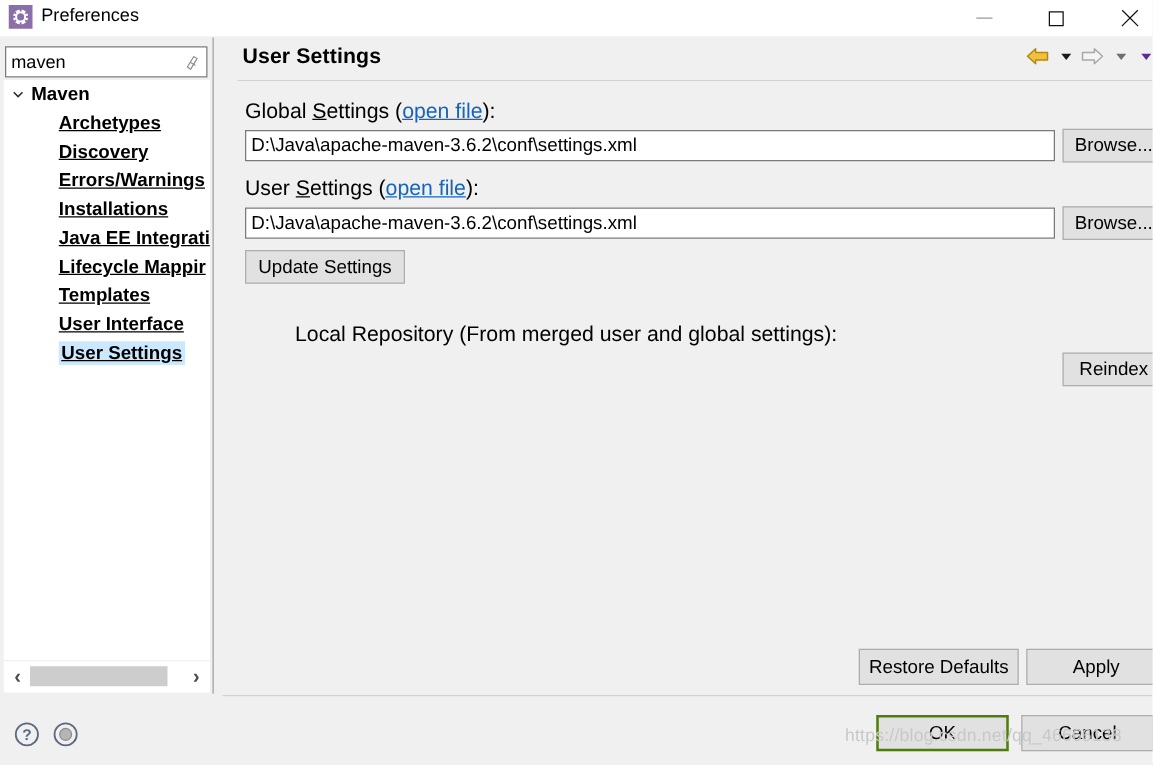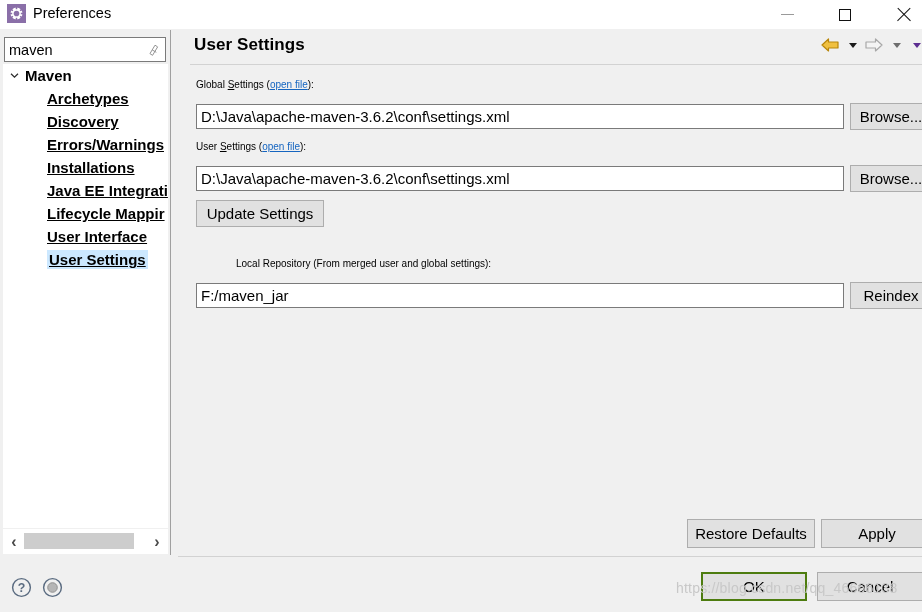--- a/index.html
+++ b/index.html
@@ -134,21 +134,21 @@
   .nav-fwd { left: 44px; width: 20px; height: 18px; }
   .nav-fwd-dd { left: 70px; width: 14px; height: 18px; }
   .nav-menu-dd { left: 90px; width: 14px; height: 18px; }
 
   
   .content-body {
     position: absolute; left: 178px; top: 65px; width: 744px; height: 490px;
     background: #f0f0f0;
   }
   .field-label {
-    position: absolute; font-size: 10px; color: #000; white-space: nowrap;
+    position: absolute; font-size: 17px; color: #000; white-space: nowrap;
   }
   .field-label .mn { text-decoration: underline; }
   .link {
     color: #1565c0; text-decoration: underline; cursor: pointer;
   }
   .txtinput {
     position: absolute; height: 25px;
     border: 1px solid #7a7a7a; background: #ffffff;
     font-family: "Liberation Sans", sans-serif; font-size: 15px; color: #000;
     padding: 0 4px; outline: none;
@@ -254,20 +254,21 @@
   <div class="treepanel">
       <div class="tree-item root"><svg class="twisty" viewBox="0 0 10 8">
           <path d="M1 2 L5 6 L9 2" fill="none" stroke="#2b2b2b" stroke-width="1.4"></path>
         </svg><span>Maven</span></div>
       <div class="tree-item child"><span>Archetypes</span></div>
       <div class="tree-item child"><span>Discovery</span></div>
       <div class="tree-item child"><span>Errors/Warnings</span></div>
       <div class="tree-item child"><span>Installations</span></div>
       <div class="tree-item child"><span>Java EE Integrati</span></div>
       <div class="tree-item child"><span>Lifecycle Mappir</span></div>
+      <div class="tree-item child"><span>Templates</span></div>
       <div class="tree-item child"><span>User Interface</span></div>
       <div class="tree-item child"><span class="sel">User Settings</span></div>
     </div>
 
   <div class="hscroll">
     <div class="hs-arrow left">‹</div>
     <div class="hs-thumb"></div>
     <div class="hs-arrow right">›</div>
   </div>
 
@@ -315,21 +316,20 @@
 
     <div class="field-label" id="lbl-user">
       <span>User </span><span class="mn">S</span><span>ettings (</span><span class="link">open file</span><span>):</span>
     </div>
     <input class="txtinput" id="inp-user" type="text" value="D:\Java\apache-maven-3.6.2\conf\settings.xml" style="">
     <div class="btn" id="btn-browse-2">Browse...</div>
 
     <div class="btn" id="btn-update">Update Settings</div>
 
     <div class="field-label" id="lbl-repo">Local Repository (From merged user and global settings):</div>
-    <input class="txtinput" id="inp-repo" type="text" readonly="" value="F:/maven_jar" style="">
     <div class="btn" id="btn-reindex">Reindex</div>
   </div>
 
   <div class="btn btn-restore">Restore Defaults</div>
   <div class="btn btn-apply">Apply</div>
 
   <div class="sep-bottom"></div>
 
   <div class="btn btn-ok">OK</div>
   <div class="btn btn-cancel">Cancel</div>

